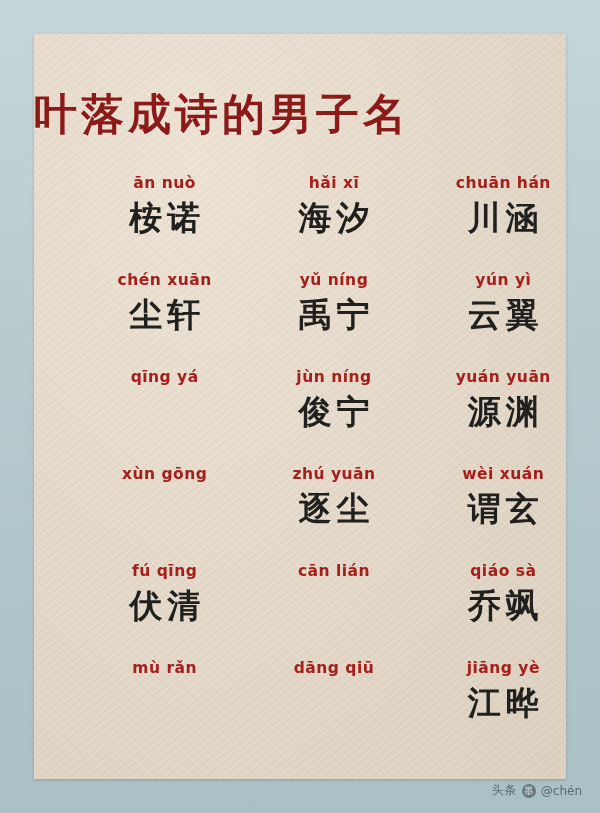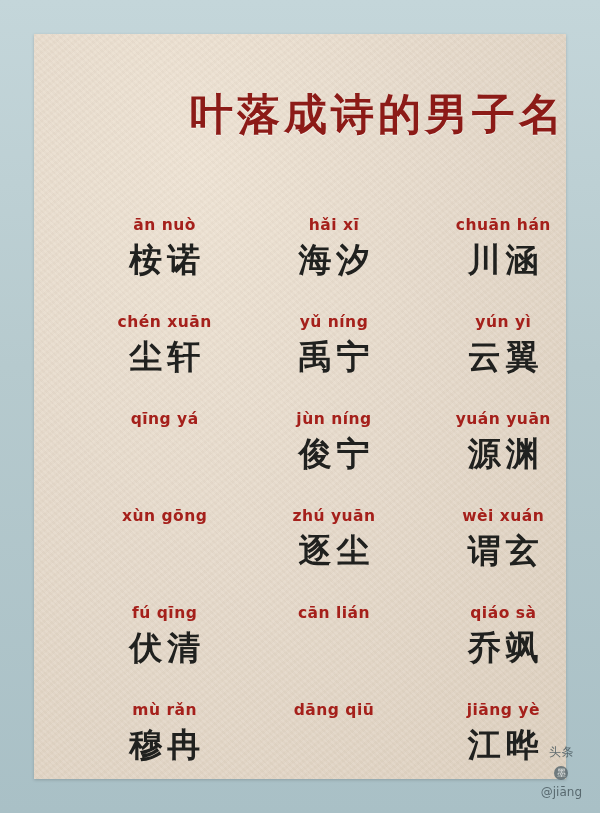--- a/index.html
+++ b/index.html
@@ -38,40 +38,38 @@
     background-image:
       repeating-linear-gradient(45deg, rgba(255,255,255,0.05) 0 2px, rgba(0,0,0,0.012) 2px 4px),
       repeating-linear-gradient(-38deg, rgba(120,90,60,0.025) 0 3px, rgba(255,255,255,0.03) 3px 6px);
     pointer-events: none;
   }
   .title {
     position: absolute;
     left: 0;
     right: 0;
     top: 52px;
-    text-align: right;
+    text-align: left;
     font-family: Liberation Mono, monospace;
     font-size: 43px;
     font-weight: bold;
     letter-spacing: 4px;
     color: #8c1b17;
     text-shadow: 0 1px 0 rgba(255,255,255,0.5);
     z-index: 3;
-    padding-left: 12px;
   }
   .grid {
     position: absolute;
     left: 46px;
     top: 140px;
     width: 508px;
     display: grid;
     grid-template-columns: repeat(3, 1fr);
     grid-auto-rows: 97px;
     z-index: 3;
-    margin-top: 42px;
   }
   .cell {
     display: flex;
     flex-direction: column;
     align-items: center;
     justify-content: flex-start;
   }
   .pinyin {
     font-family: "DejaVu Sans", "Liberation Sans", sans-serif;
     font-size: 15.5px;
@@ -92,21 +90,20 @@
   }
   .watermark {
     position: absolute;
     right: 18px;
     bottom: 14px;
     display: flex;
     align-items: center;
     gap: 5px;
     z-index: 5;
     opacity: 0.85;
-    flex-direction: column;
   }
   .wm-label {
     font-family: "DejaVu Sans", "Liberation Sans", sans-serif;
     font-size: 12px;
     color: #4a5a60;
     letter-spacing: 0.5px;
   }
   .wm-logo {
     width: 14px;
     height: 14px;
@@ -184,29 +181,28 @@
       </div>
       <div class="cell">
         <div class="pinyin">cān lián</div>
       </div>
       <div class="cell">
         <div class="pinyin">qiáo sà</div>
         <div class="hanzi">乔飒</div>
       </div>
       <div class="cell">
         <div class="pinyin">mù rǎn</div>
-        <div class="hanzi">穆冉</div>
       </div>
       <div class="cell">
         <div class="pinyin">dāng qiū</div>
       </div>
       <div class="cell">
         <div class="pinyin">jiāng yè</div>
         <div class="hanzi">江晔</div>
       </div>
     </div>
 </div>
 
 <div class="watermark">
   <span class="wm-label">头条</span>
   <span class="wm-logo">墨</span>
-  <span class="wm-name">@jiāng</span>
+  <span class="wm-name">@chén</span>
 </div>
 
 </body></html>

